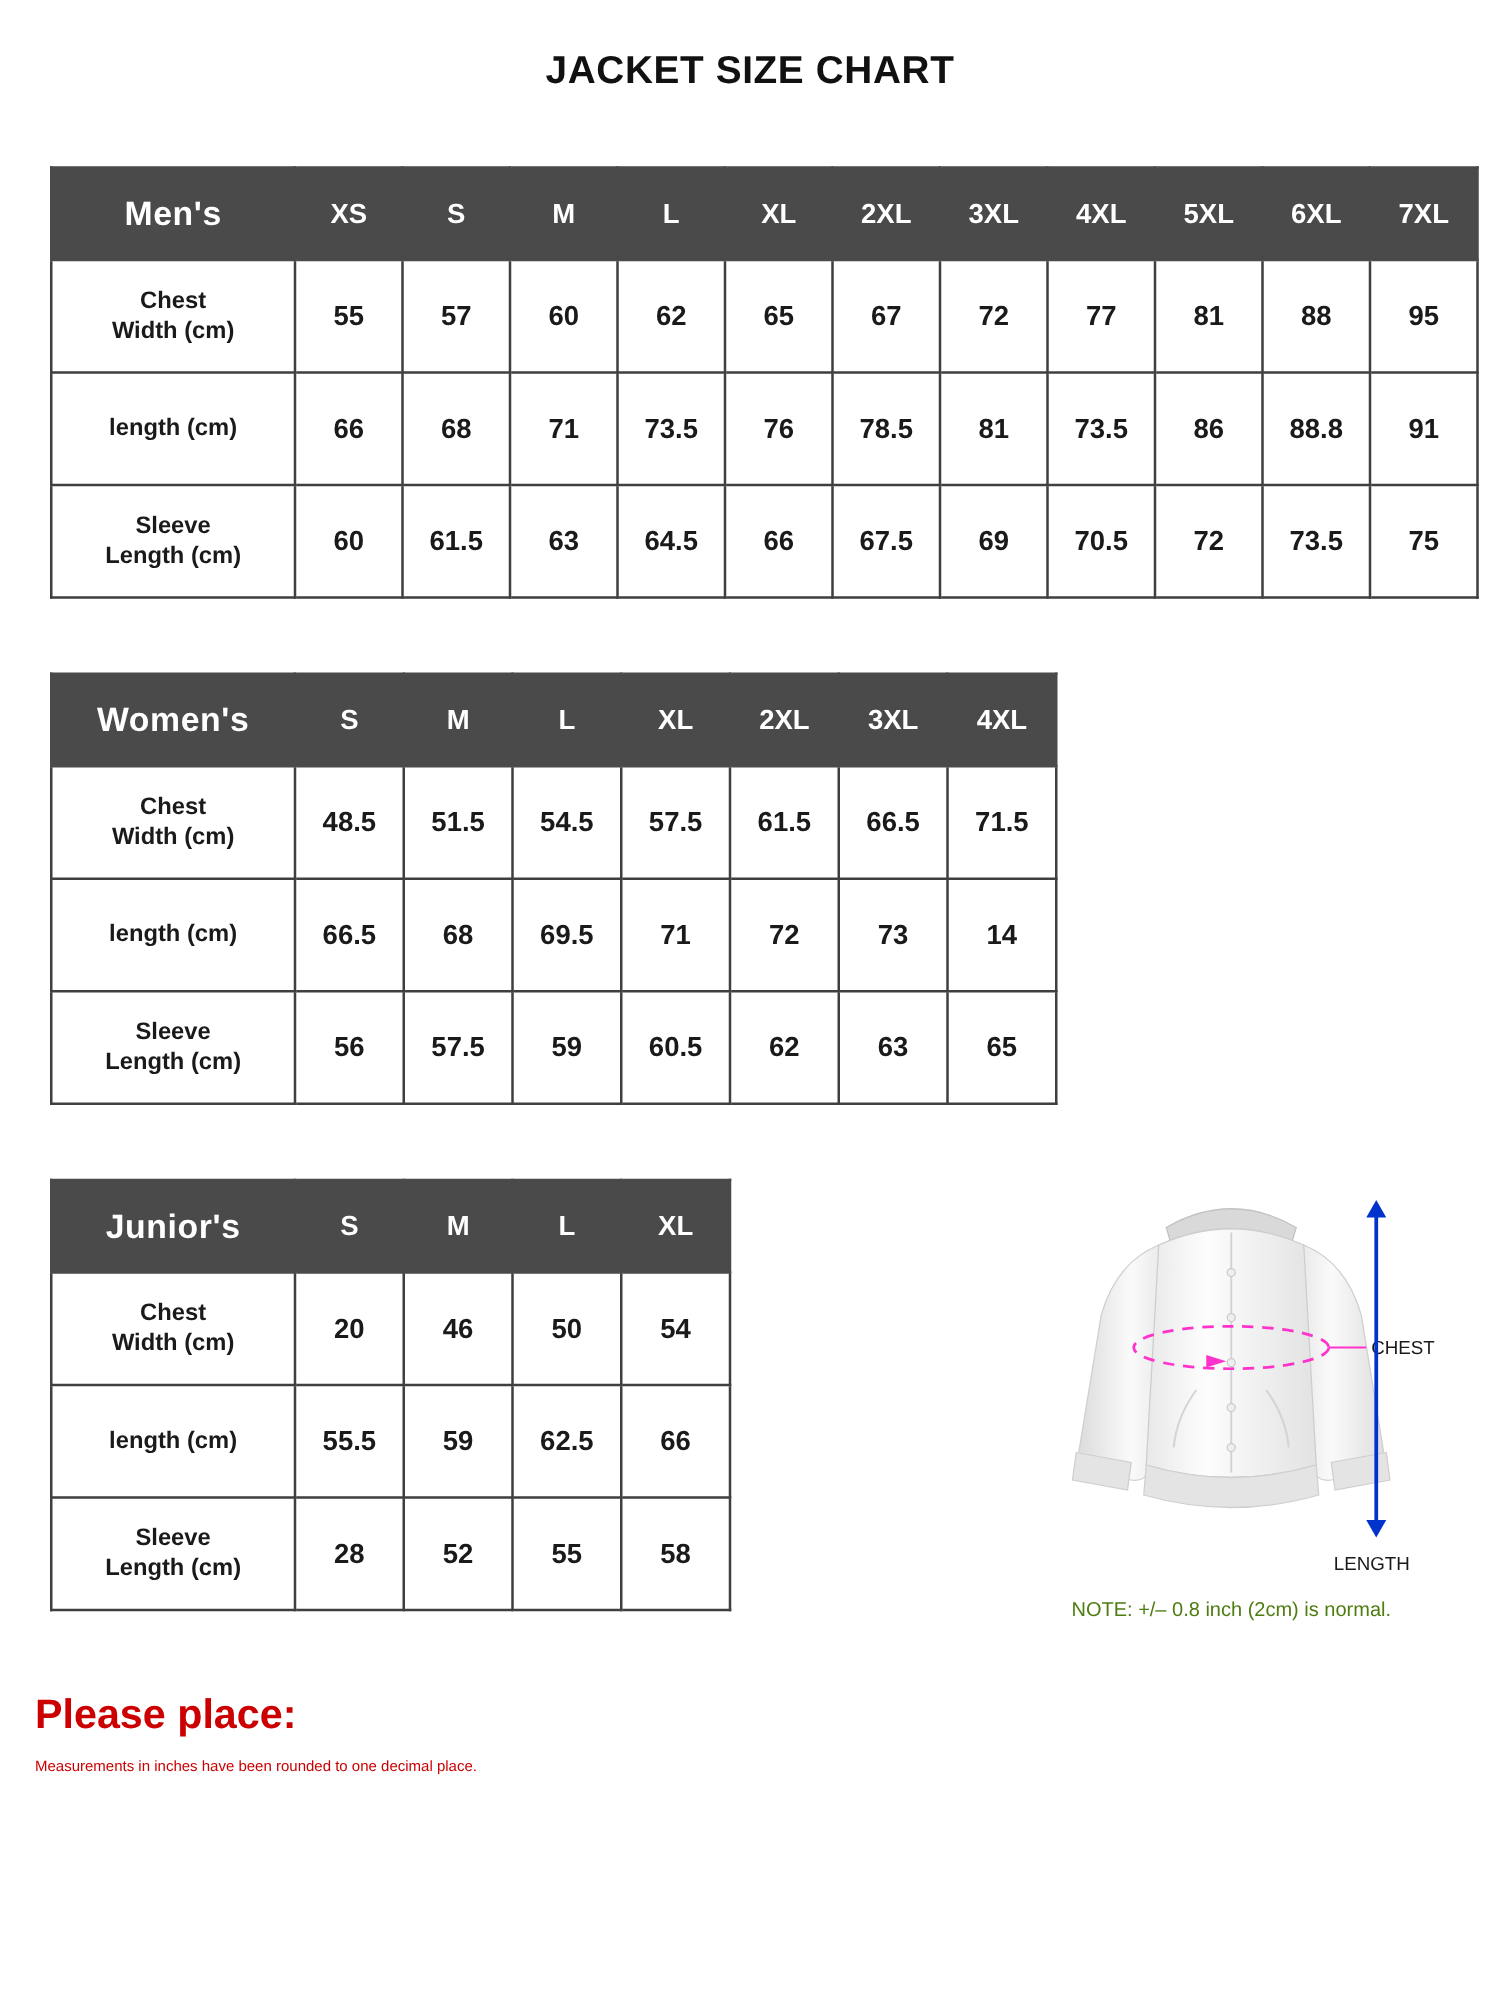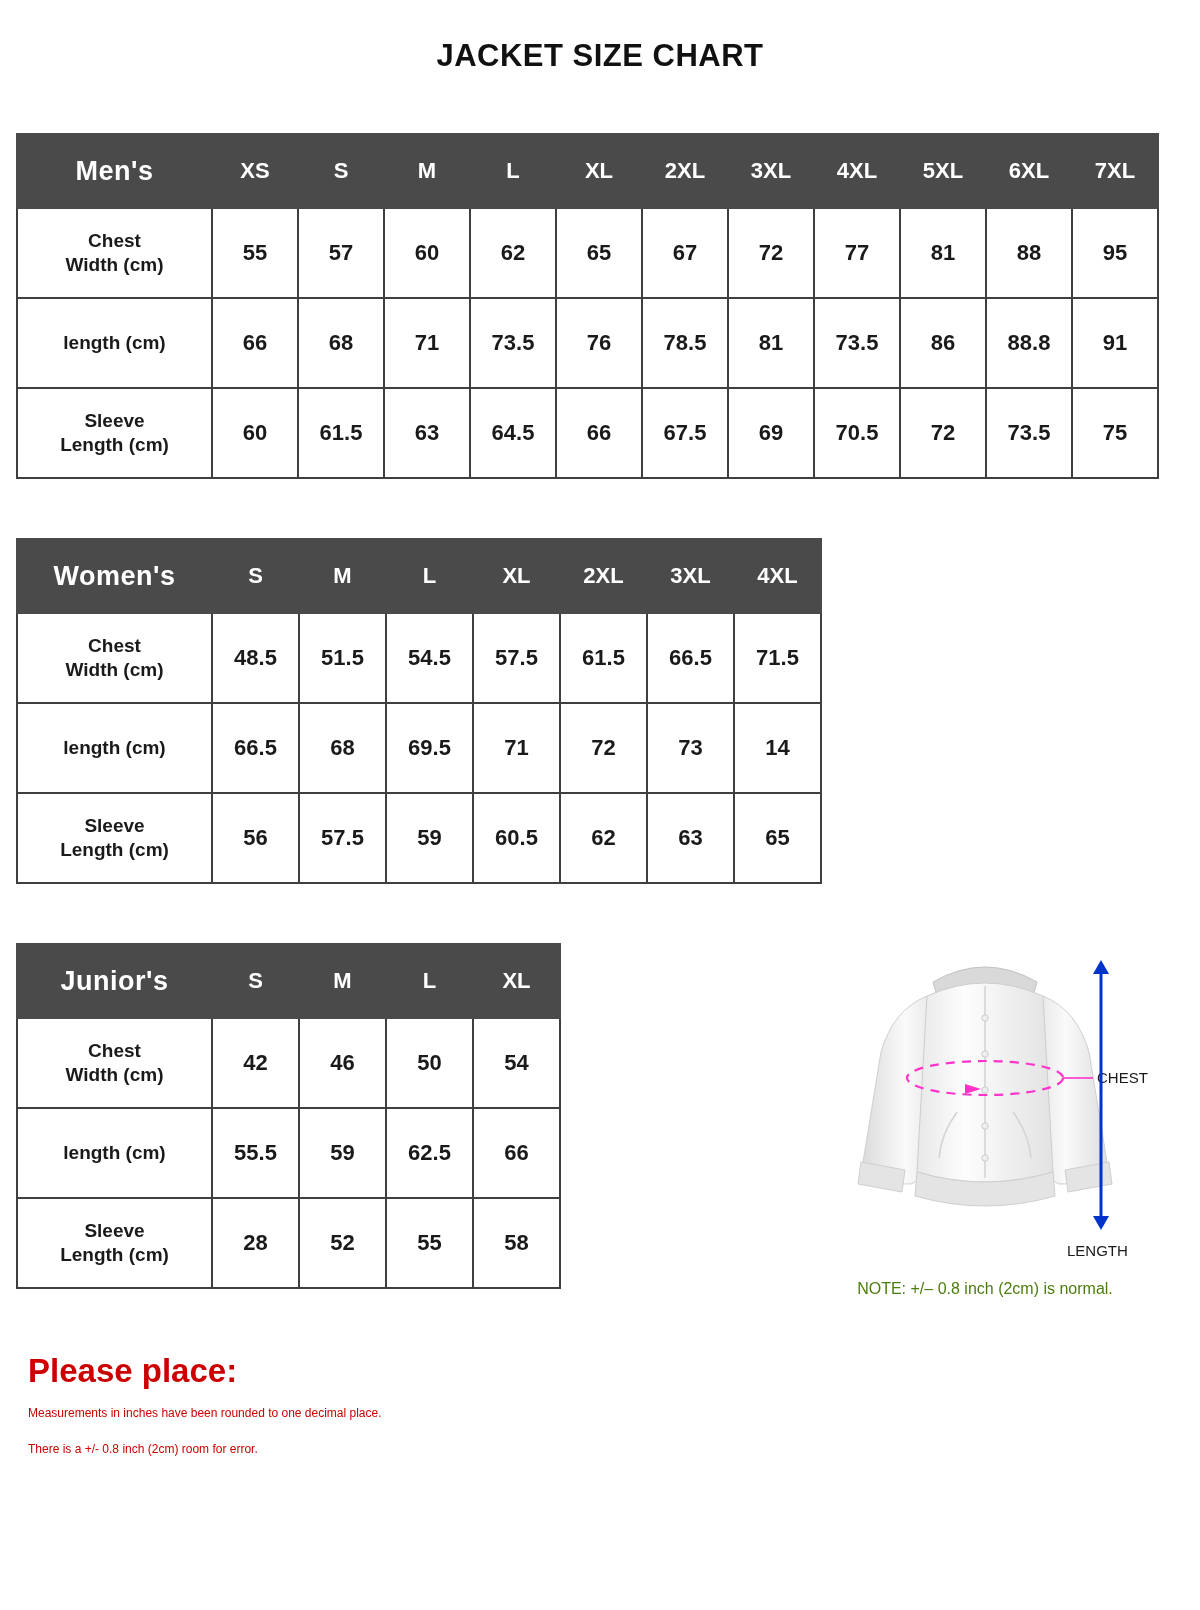--- a/index.html
+++ b/index.html
@@ -20,21 +20,21 @@
     text-align: center;
     font-size: 31px;
     font-weight: bold;
     letter-spacing: 0.5px;
     color: #111;
     margin: 38px 0 0 0;
   }
 
   .chart-wrap {
     position: absolute;
-    left: 16px;
+    left: 40px;
   }
 
   table.size-table {
     border-collapse: collapse;
     table-layout: fixed;
   }
   table.size-table td, table.size-table th {
     border: 2px solid #3f3f3f;
     text-align: center;
     vertical-align: middle;
@@ -272,21 +272,21 @@
         <th class="size-label">L</th>
         <th class="size-label">XL</th>
       </tr>
     </thead>
     <tbody>
       <tr>
         <th class="row-label">
           <div>Chest</div>
           <div>Width (cm)</div>
         </th>
-        <td class="value">42</td>
+        <td class="value">20</td>
         <td class="value">46</td>
         <td class="value">50</td>
         <td class="value">54</td>
       </tr>
       <tr>
         <th class="row-label">
           <div>length (cm)</div>
         </th>
         <td class="value">55.5</td>
         <td class="value">59</td>
@@ -356,14 +356,13 @@
     <path d="M296 30 l-8 14 l16 0 z" fill="#0033cc"></path>
     <path d="M296 300 l-8 -14 l16 0 z" fill="#0033cc"></path>
     <text x="262" y="326" font-family="Liberation Sans, sans-serif" font-size="15" fill="#1a1a1a">LENGTH</text>
   </svg>
   <div class="note-line">NOTE:  +/– 0.8 inch (2cm) is normal.</div>
 </div>
 
 <div class="footer">
   <h2>Please place:</h2>
   <p>Measurements in inches have been rounded to one decimal place.</p>
-  <p>There is a +/- 0.8 inch (2cm) room for error.</p>
 </div>
 
 </body></html>

